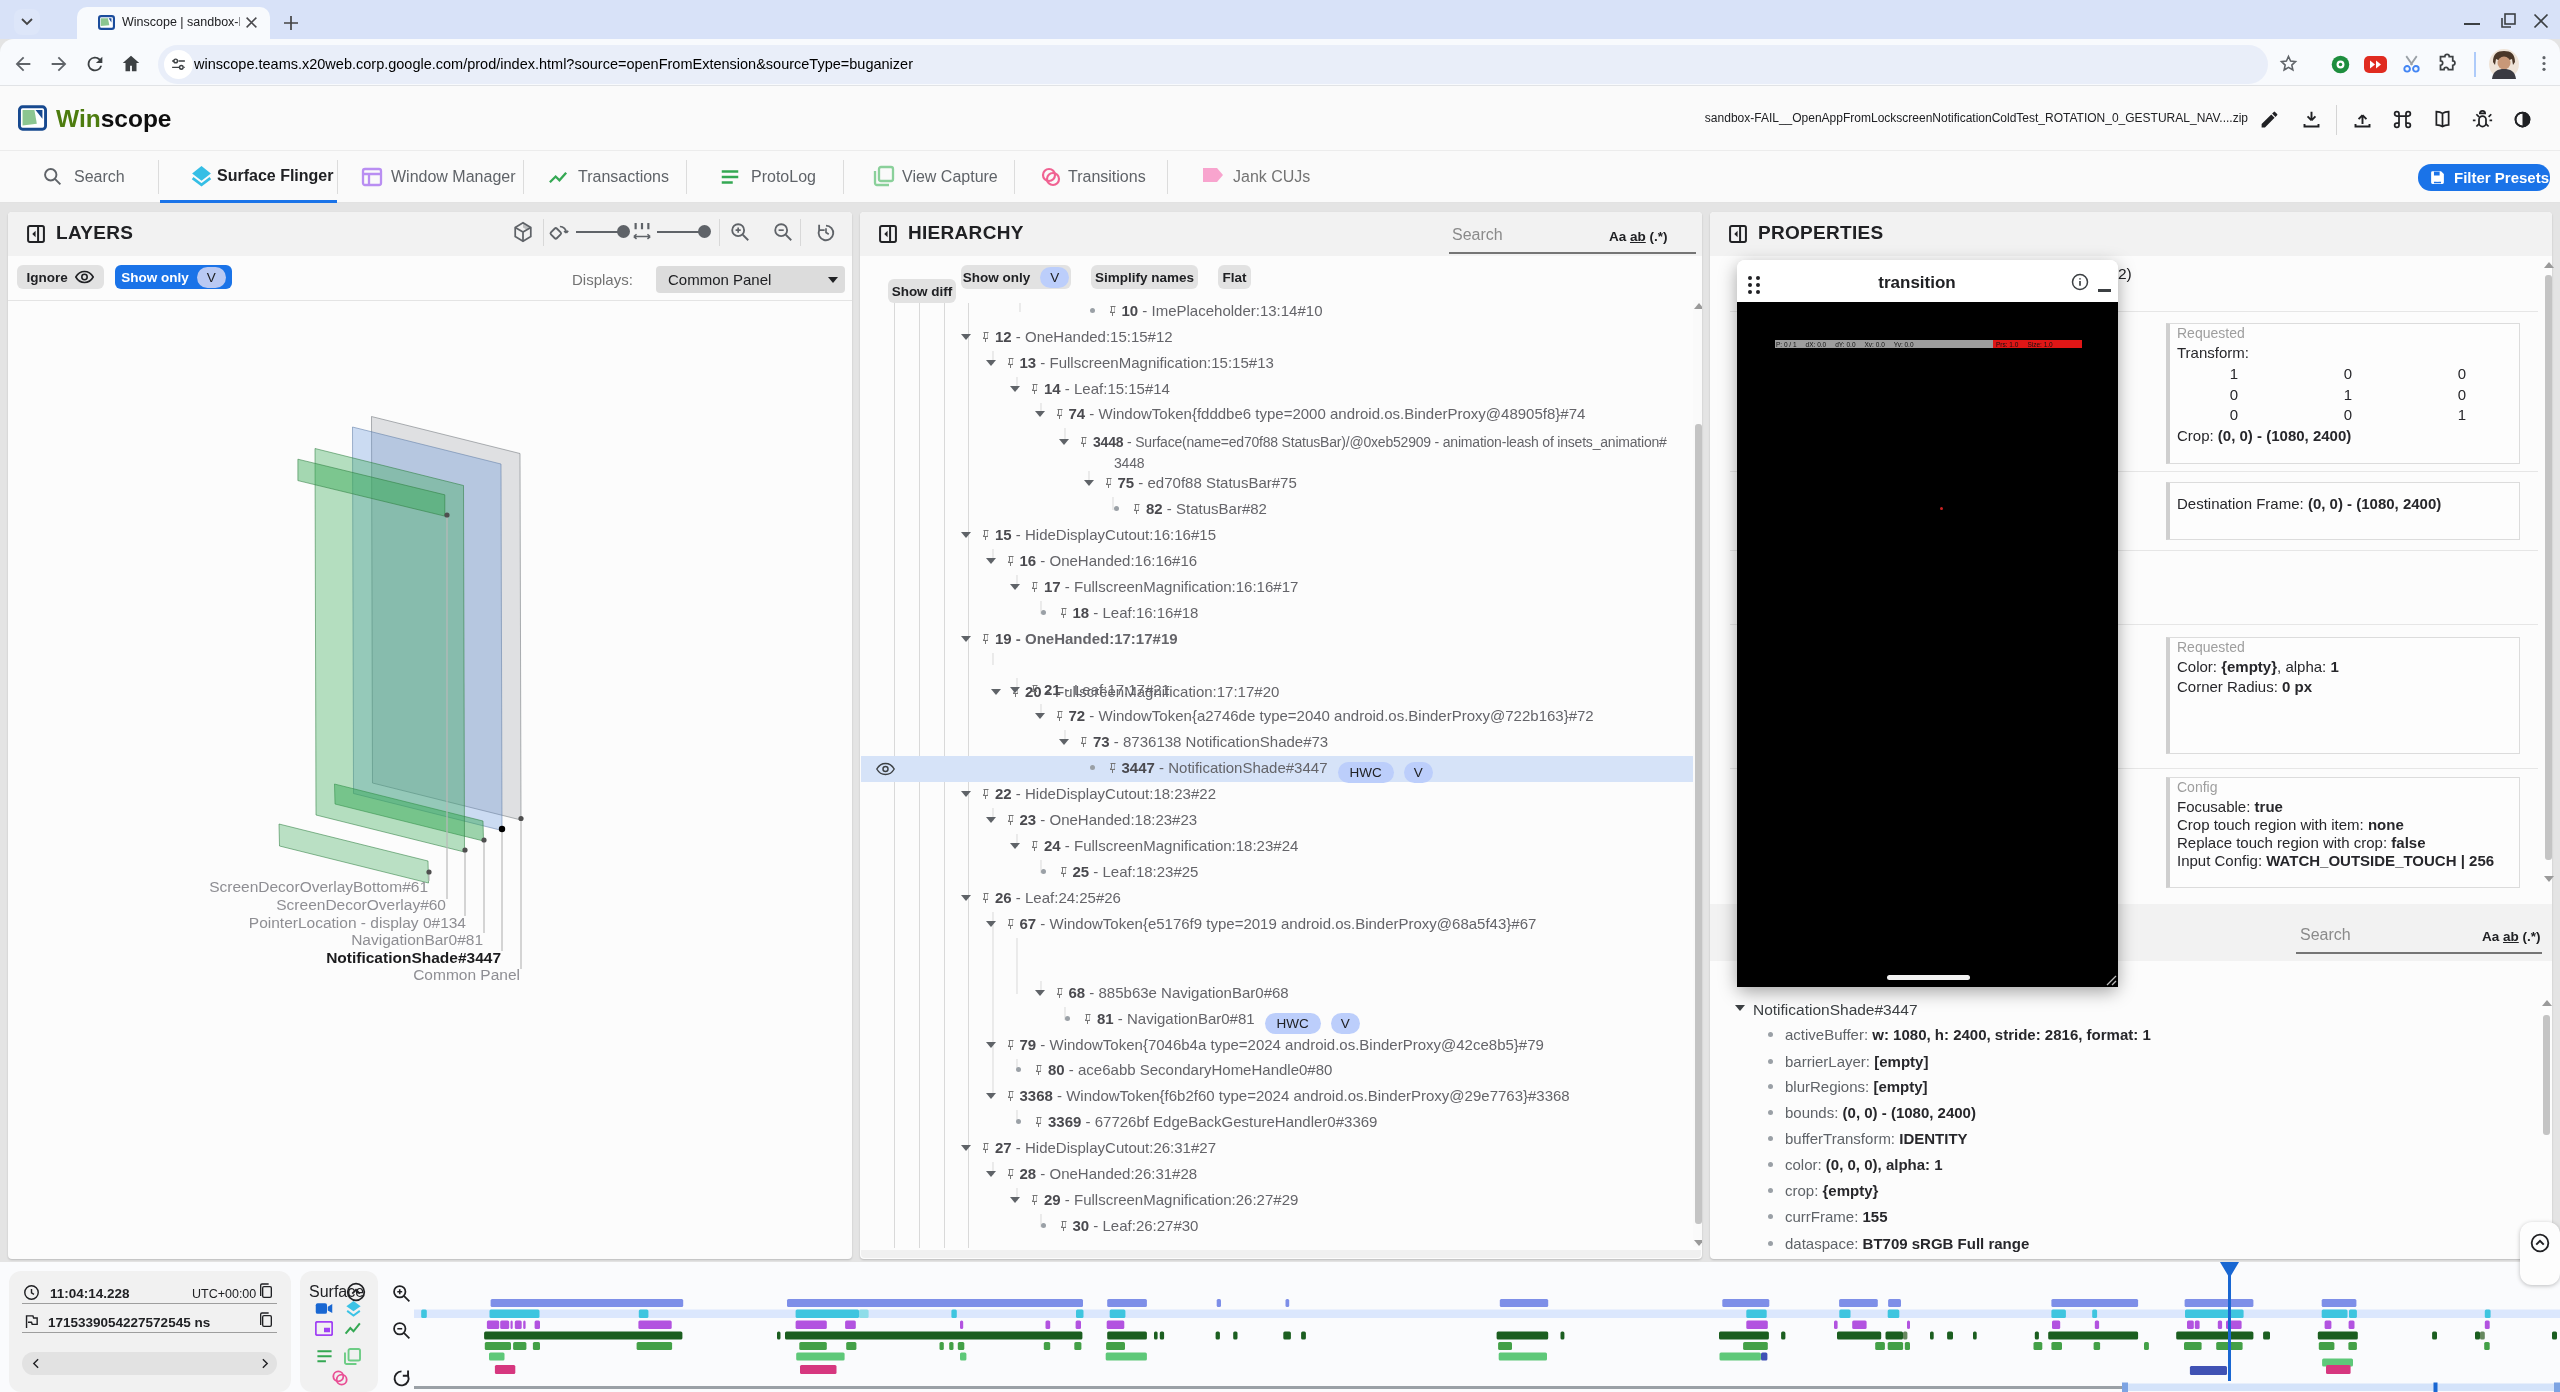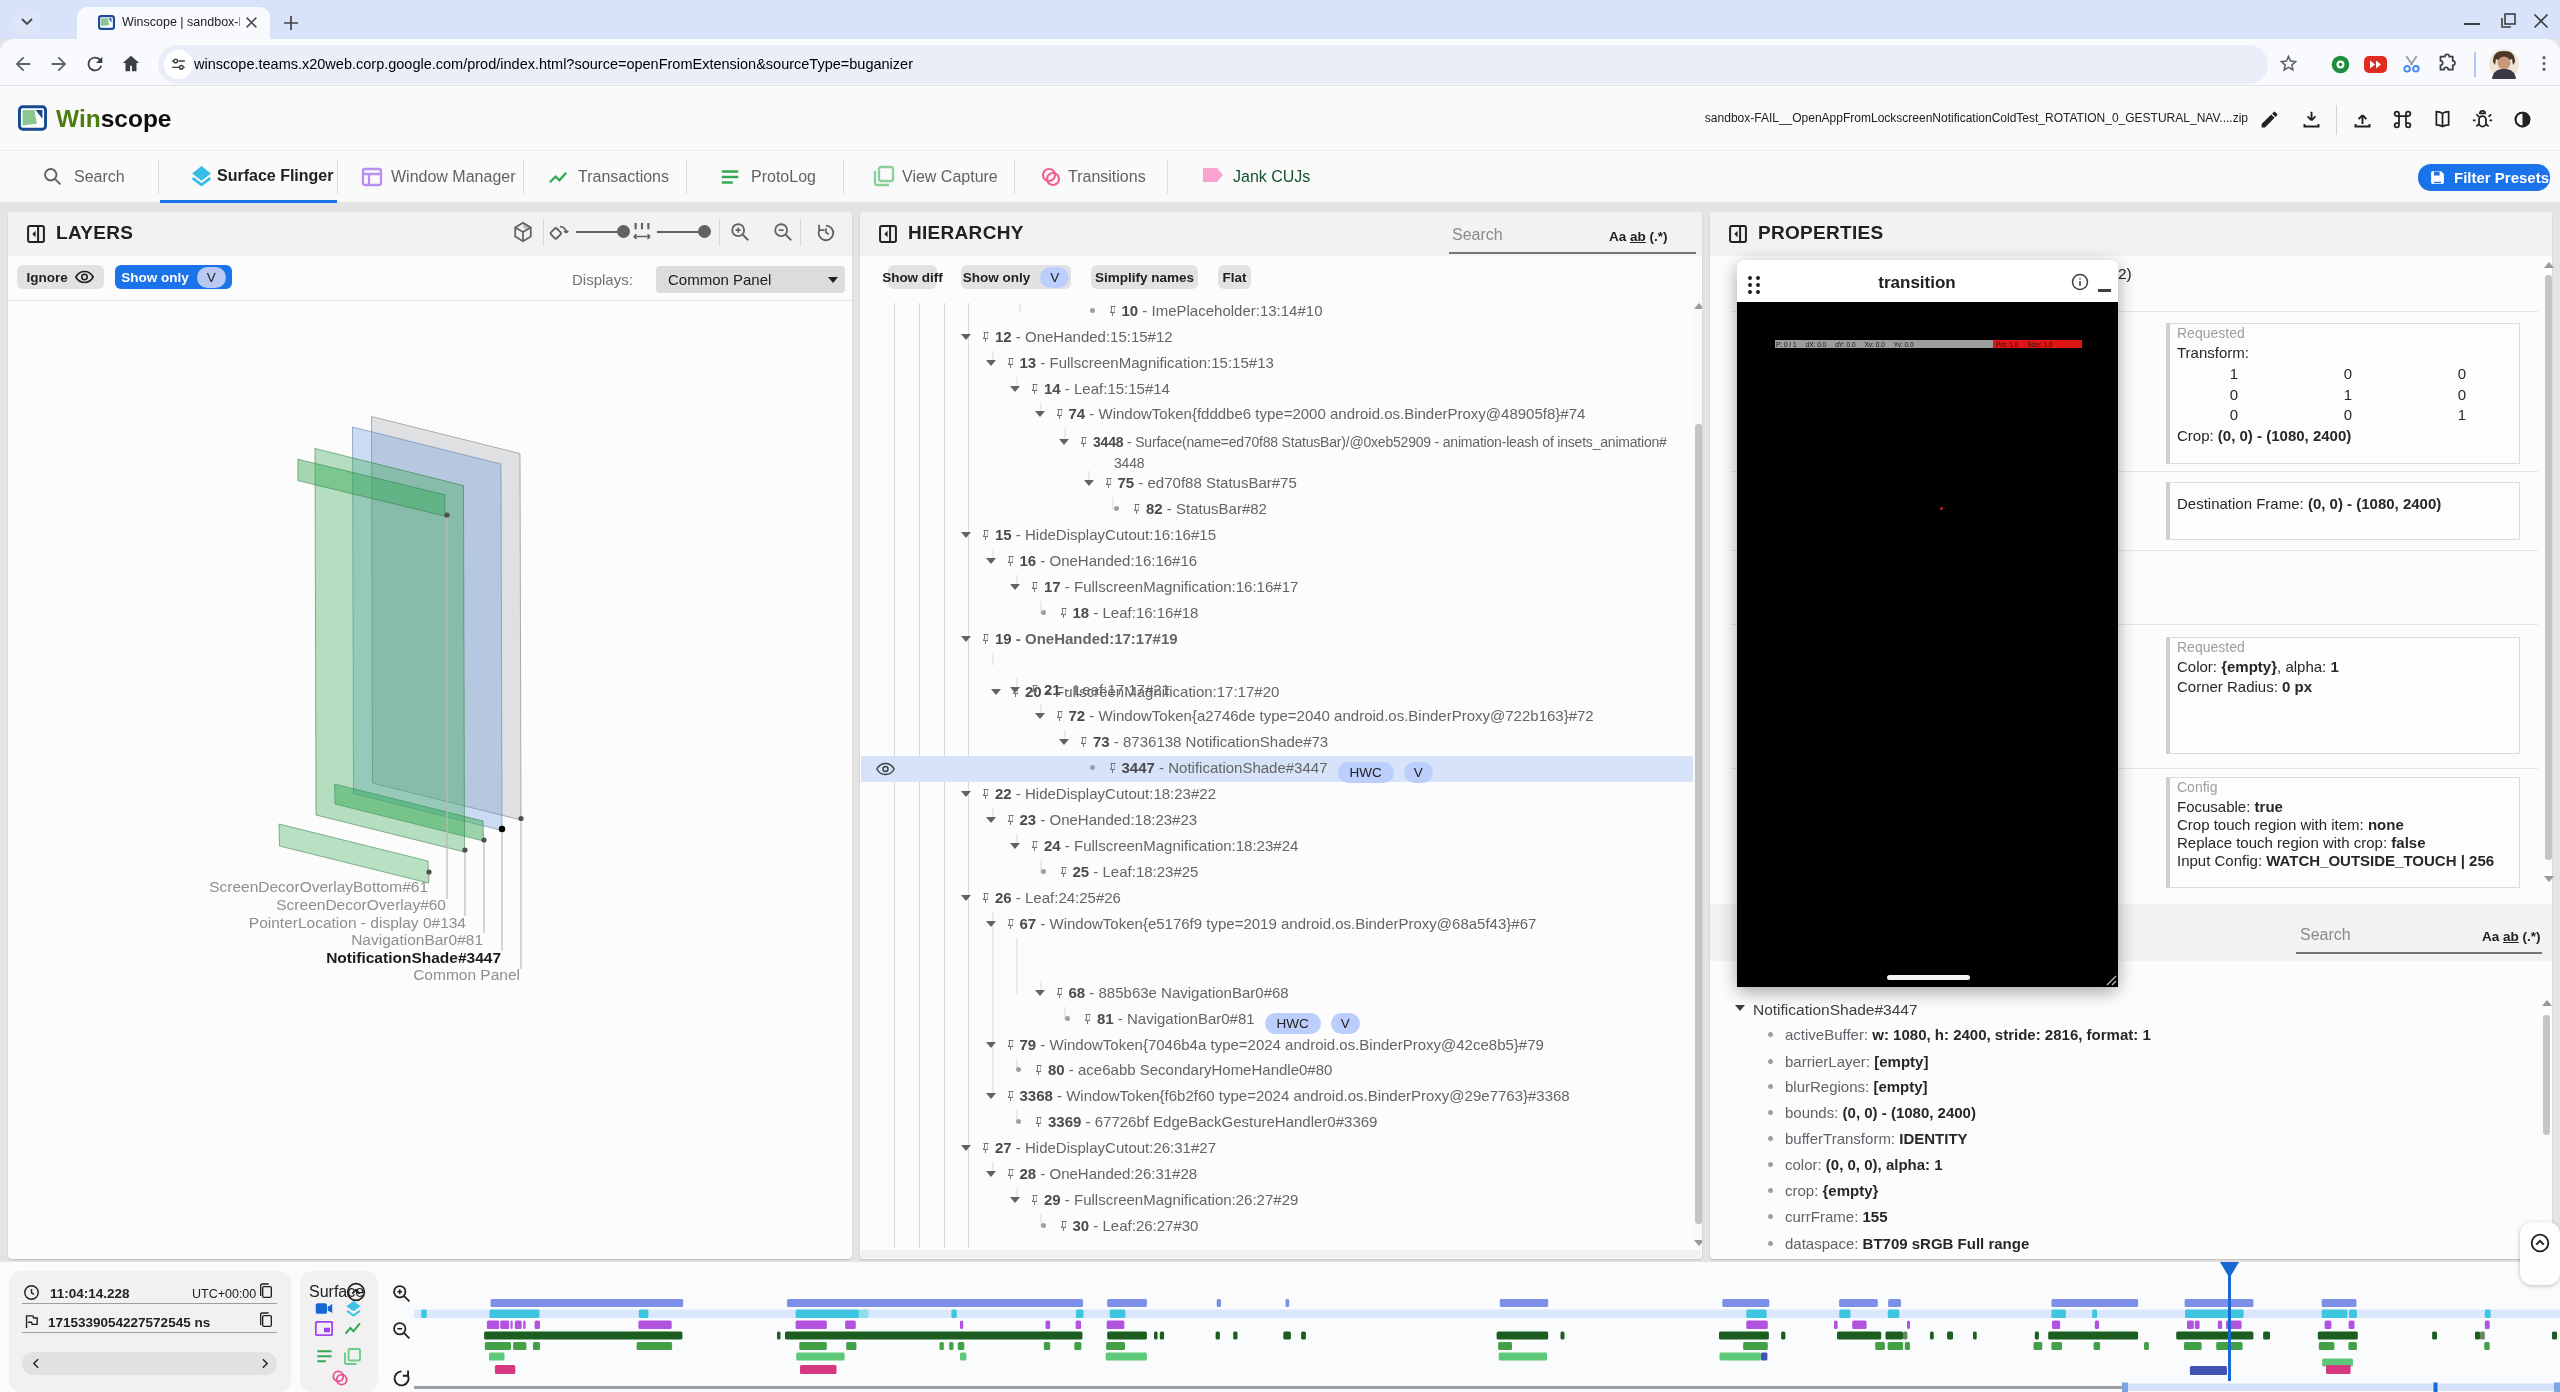--- a/index.html
+++ b/index.html
@@ -170,21 +170,21 @@
   </svg>
 <div class="abs" style="left:902px;top:168px;font-size:16px;color:#5f6368">View Capture</div>
 <svg class="abs" style="left:1039px;top:165px" width="24" height="24" viewBox="0 0 24 24">
     <circle cx="10" cy="10" r="6" fill="none" stroke="#f06292" stroke-width="2.2"></circle>
     <circle cx="14" cy="14" r="6" fill="none" stroke="#f06292" stroke-width="2.2"></circle>
   </svg>
 <div class="abs" style="left:1068px;top:168px;font-size:16px;color:#5f6368">Transitions</div>
 <svg class="abs" style="left:1202px;top:167px" width="22" height="16" viewBox="0 0 22 16">
     <path d="M1 1h14l6 7-6 7H1z" fill="#f8a4ce"></path>
   </svg>
-<div class="abs" style="left:1233px;top:168px;font-size:16px;color:#14532d">Jank CUJs</div>
+<div class="abs" style="left:1233px;top:168px;font-size:16px;color:#737373">Jank CUJs</div>
 <div class="abs" style="left:2418px;top:164px;width:132px;height:27px;background:#1a73e8;border-radius:13px;color:#fff"></div>
 <svg class="abs" style="left:2429px;top:169px" width="17" height="17" viewBox="0 0 24 24">
     <path d="M17 3H5a2 2 0 0 0-2 2v14a2 2 0 0 0 2 2h14a2 2 0 0 0 2-2V7zM7 4h8v5H7zm10 16H7v-2h10z" fill="#fff"></path>
     <circle cx="12" cy="15" r="2.6" fill="#fff"></circle>
   </svg>
 <div class="abs" style="left:2454px;top:169px;font-size:15px;font-weight:bold;color:#fff">Filter Presets</div>
 <div class="card" style="left:8px;top:212px;width:844px;height:1047px"></div>
 <div class="abs" style="left:8px;top:212px;width:844px;height:44px;background:#f2f2f2;border-radius:4px 4px 0 0"></div>
 <svg class="abs" style="left:26px;top:224px" width="20" height="20" viewBox="0 0 24 24">
     <rect x="2.5" y="2.5" width="19" height="19" rx="2" fill="none" stroke="#202124" stroke-width="2.4"></rect>
@@ -267,21 +267,21 @@
 <div class="abs" style="left:860px;top:212px;width:842px;height:44px;background:#f2f2f2;border-radius:4px 4px 0 0"></div>
 <svg class="abs" style="left:878px;top:224px" width="20" height="20" viewBox="0 0 24 24">
     <rect x="2.5" y="2.5" width="19" height="19" rx="2" fill="none" stroke="#202124" stroke-width="2.4"></rect>
     <path d="M14.5 2.5v19" stroke="#202124" stroke-width="2.4"></path>
     <path d="M11.5 8l-4 4 4 4z" fill="#202124"></path>
   </svg>
 <div class="ctitle" style="left:908px;top:222px">HIERARCHY</div>
 <div class="abs" style="left:1452px;top:226px;font-size:16px;color:#8a8a8a">Search</div>
 <div class="abs" style="left:1449px;top:252px;width:247px;height:1.5px;background:#757575"></div>
 <div class="abs" style="left:1609px;top:229px;font-size:13.5px;font-weight:bold;color:#202124">Aa <span style="text-decoration:underline">ab</span> (.*)</div>
-<div class="chip" style="left:888px;top:265px;width:49px">Show diff</div>
+<div class="chip" style="left:888px;top:279px;width:68px">Show diff</div>
 <div class="chip" style="left:961px;top:265px;width:110px">Show only<span class="vchip">V</span></div>
 <div class="chip" style="left:1091px;top:265px;width:107px">Simplify names</div>
 <div class="chip" style="left:1218px;top:265px;width:33px">Flat</div>
 <div class="abs" style="left:860px;top:299px;width:842px;height:949px;overflow:hidden" id="hclip">
 <svg class="abs" style="left:0px;top:0px" width="842" height="949" viewBox="860 299 842 949">
       <line x1="894.5" y1="303" x2="894.5" y2="1248" stroke="#d9d9d9" stroke-width="1"></line>
       <line x1="919.5" y1="303" x2="919.5" y2="1248" stroke="#d9d9d9" stroke-width="1"></line>
       <line x1="944.5" y1="303" x2="944.5" y2="1248" stroke="#d9d9d9" stroke-width="1"></line>
       <line x1="968.5" y1="303" x2="968.5" y2="1248" stroke="#d9d9d9" stroke-width="1"></line>
       <line x1="993" y1="351" x2="993" y2="364" stroke="#d9d9d9" stroke-width="1"></line>

